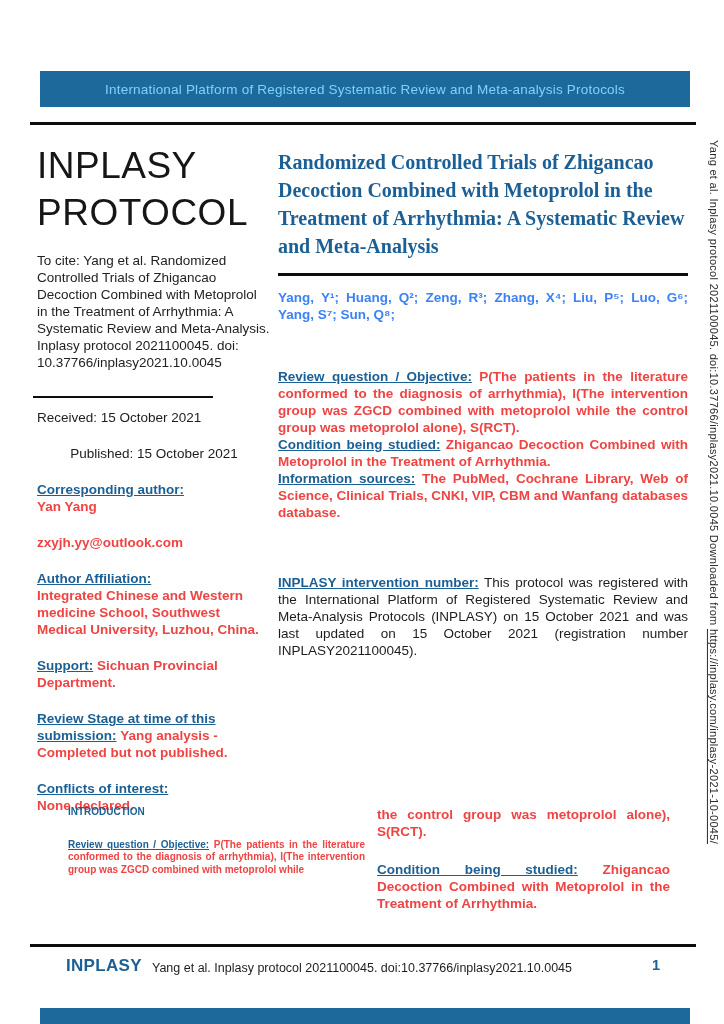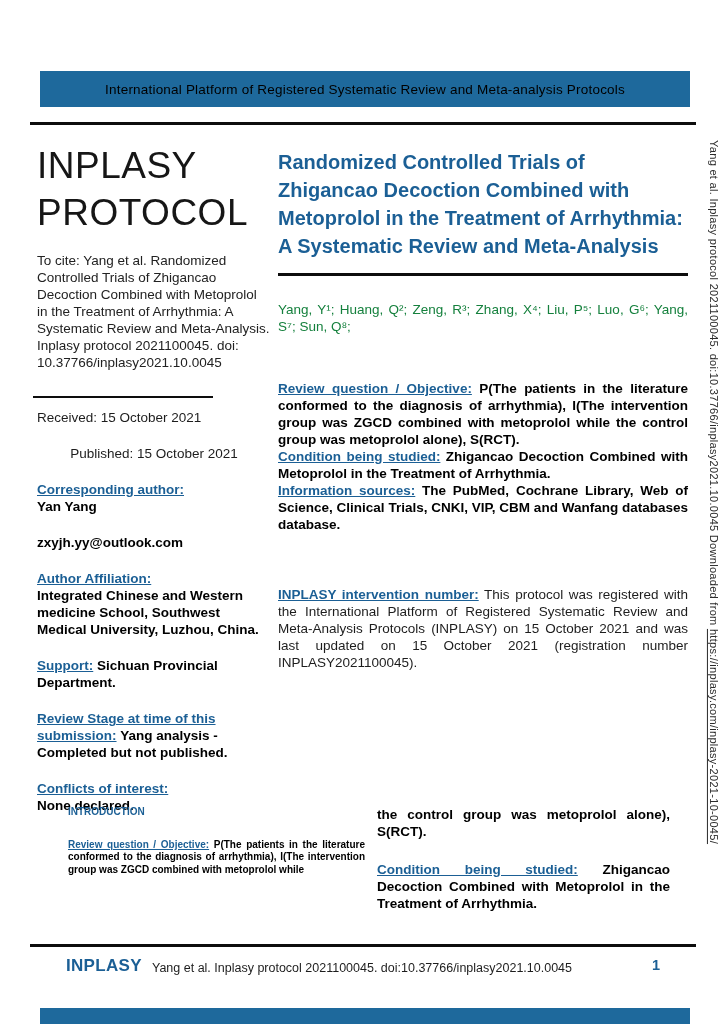--- a/index.html
+++ b/index.html
@@ -15,21 +15,21 @@
   }
   
   .banner {
     position: absolute;
     left: 40px; top: 71px;
     width: 650px; height: 36px;
     background: #1e699c;
     display: flex; align-items: center; justify-content: center;
   }
   .banner span {
-    color: #000000;
+    color: #7dd3fc;
     font-size: 13.5px;
     letter-spacing: 0.2px;
   }
   .rule { background: #0d0d0d; }
   .rule-top { position: absolute; left: 30px; top: 122px; width: 666px; height: 3px; }
   .rule-footer { position: absolute; left: 30px; top: 944px; width: 666px; height: 3px; }
 
   
   .left-col {
     position: absolute;
@@ -44,42 +44,44 @@
     letter-spacing: 0.5px;
     color: #161616;
     font-weight: 400;
   }
   .cite { margin-top: 15px; color: #222222; }
   .rule-left { margin-top: 25px; margin-left: -4px; width: 180px; height: 2.5px; }
   .plain { margin-top: 11px; color: #1d1d1d; }
   .plain.pub { margin-top: 19px; text-align: center; }
   .blk { margin-top: 19px; }
   .lbl { color: #1b5f95; font-weight: 700; text-decoration: underline; }
-  .b { font-weight: 700; color: #000000; }
+  .b { font-weight: 700; color: #ef4444; }
   .lbl-line { display: block; }
 
   
   .right-col {
     position: absolute;
     left: 278px; top: 148px;
     width: 410px;
   }
   .title {
     color: #1b5f95;
     font-size: 20px;
     font-weight: 700;
     line-height: 1.4;
+    font-family: Liberation Serif, serif;
   }
   .rule-authors { margin-top: 13px; width: 410px; height: 2.5px; }
   .authors {
-    margin-top: 25px;
+    margin-top: 13px;
     font-size: 13.5px;
     line-height: 1.3;
     text-align: justify;
-    color: #15803d;
+    color: #3b82f6;
+    font-weight: bold;
   }
   .abstract { margin-top: 44px; font-size: 13.5px; line-height: 1.26; text-align: justify; }
   .abstract p { margin: 0; }
   .registration { margin-top: 53px; font-size: 13.5px; line-height: 1.26; text-align: justify; }
   .reg-text { color: #1d1d1d; font-weight: 400; }
 
   
   .intro-left {
     position: absolute;
     left: 68px; top: 806px;

